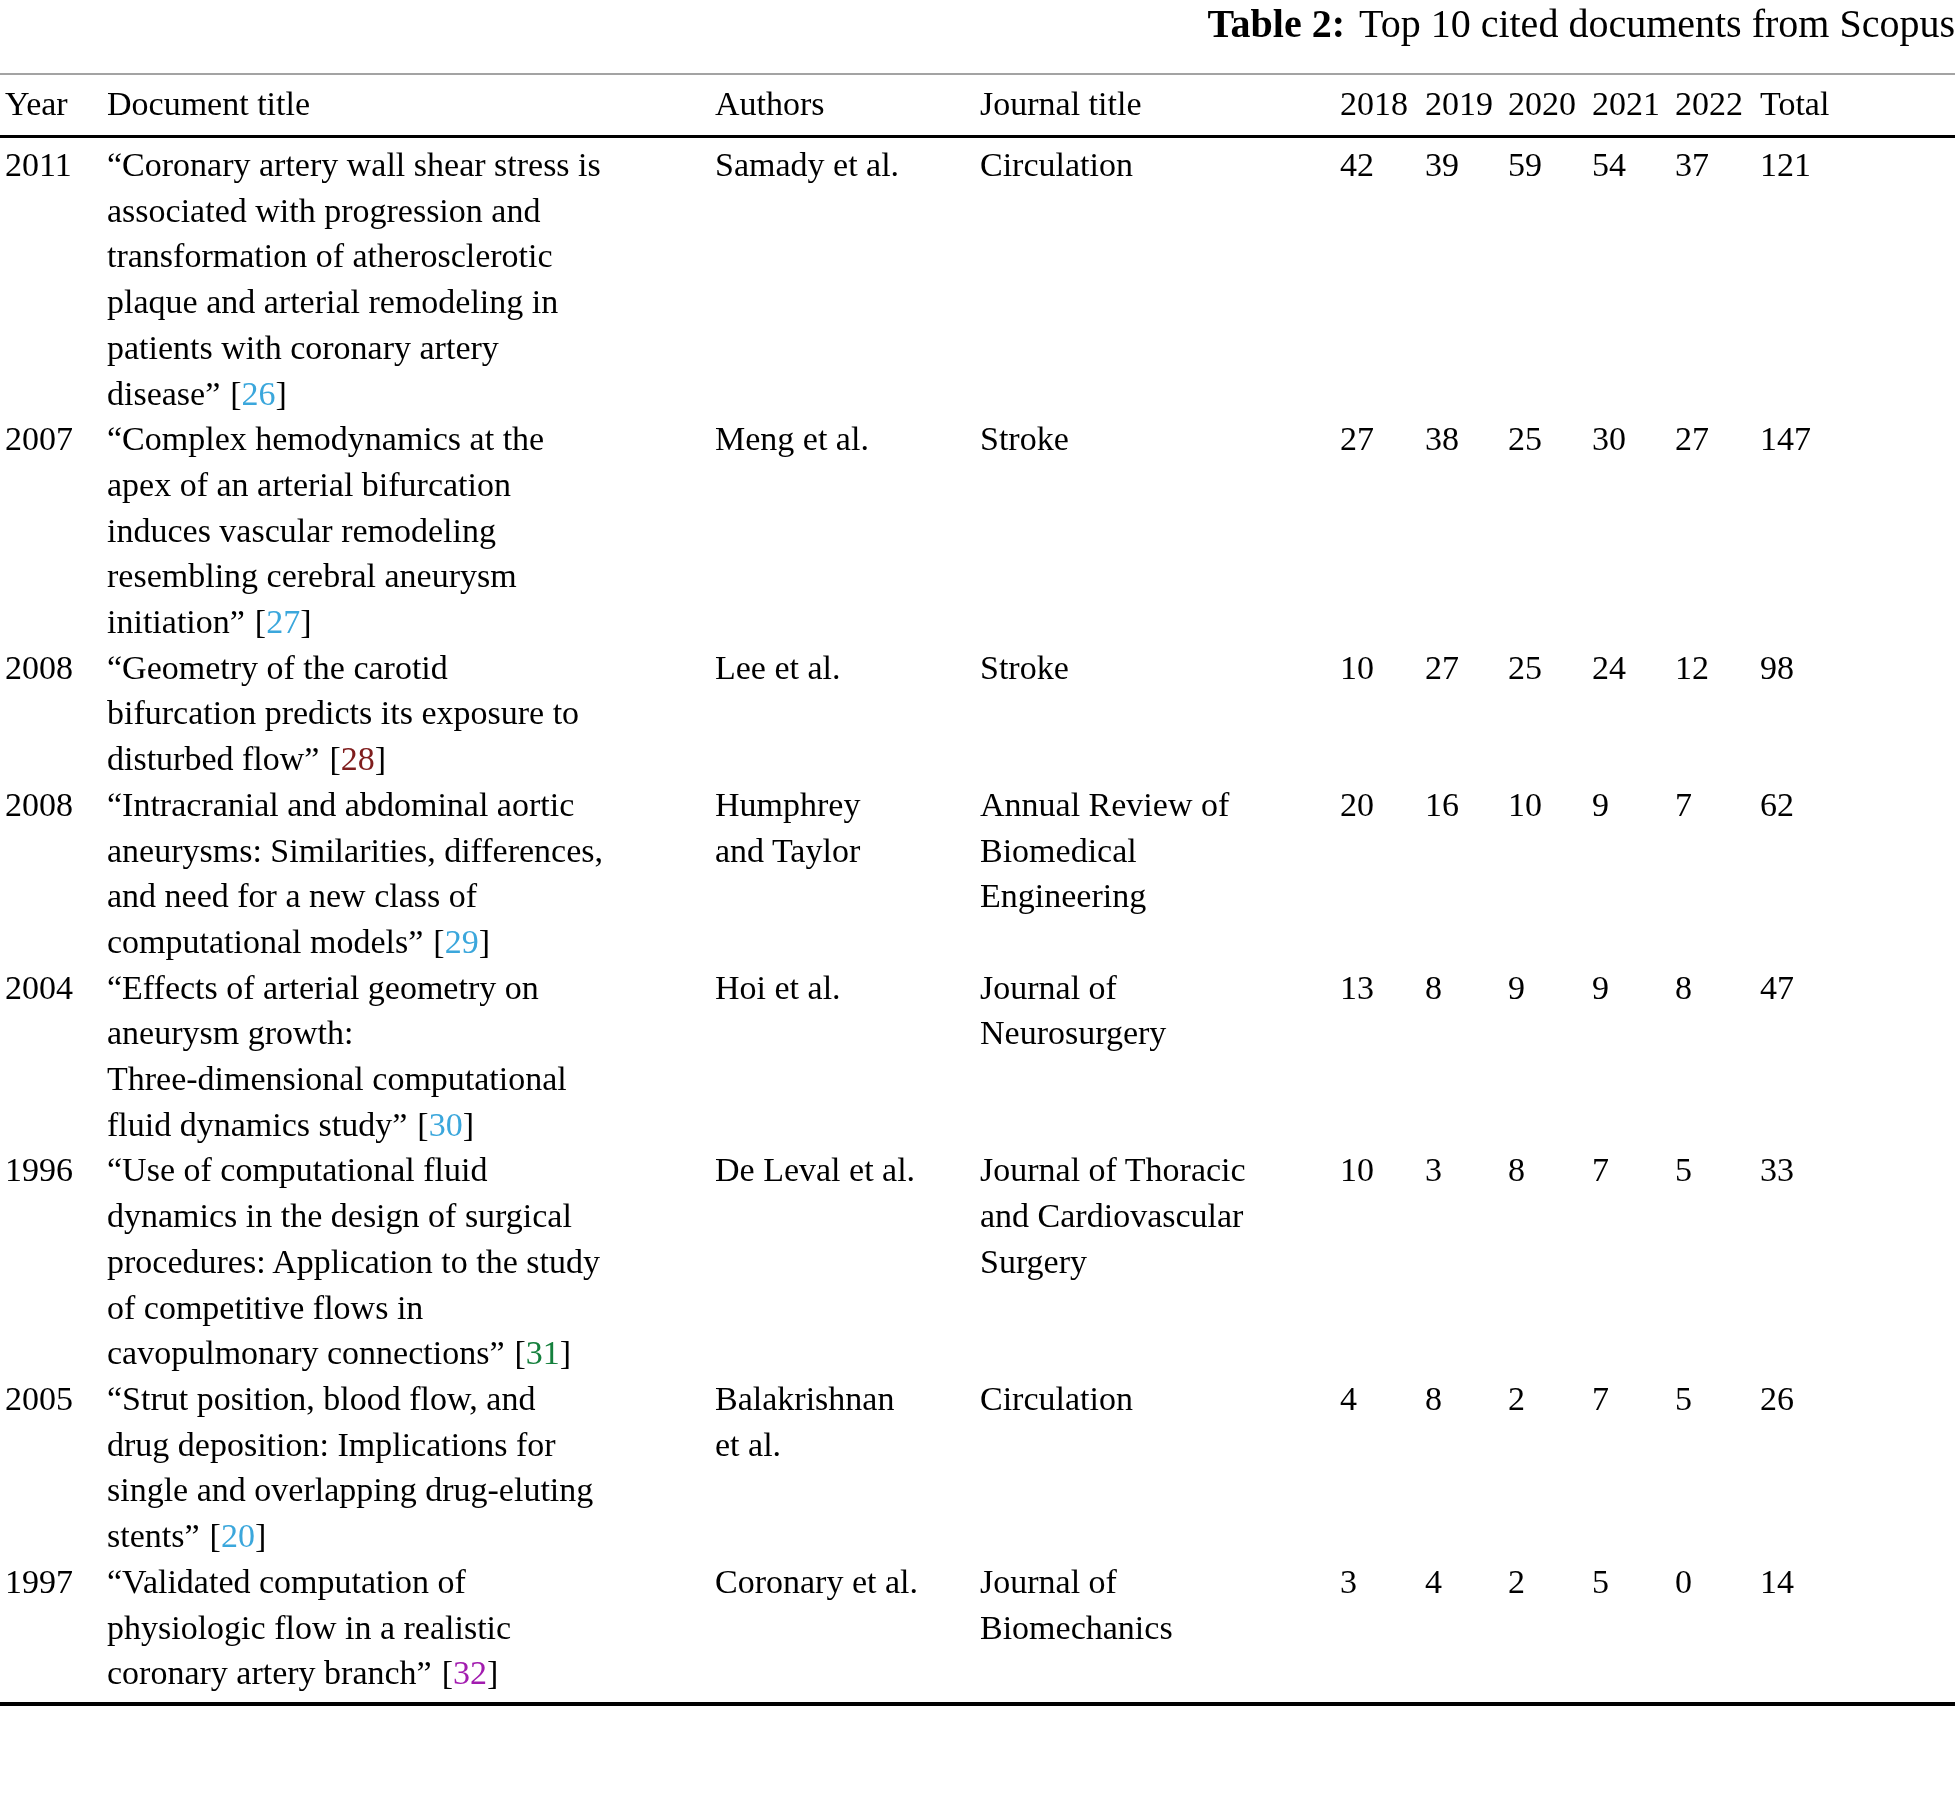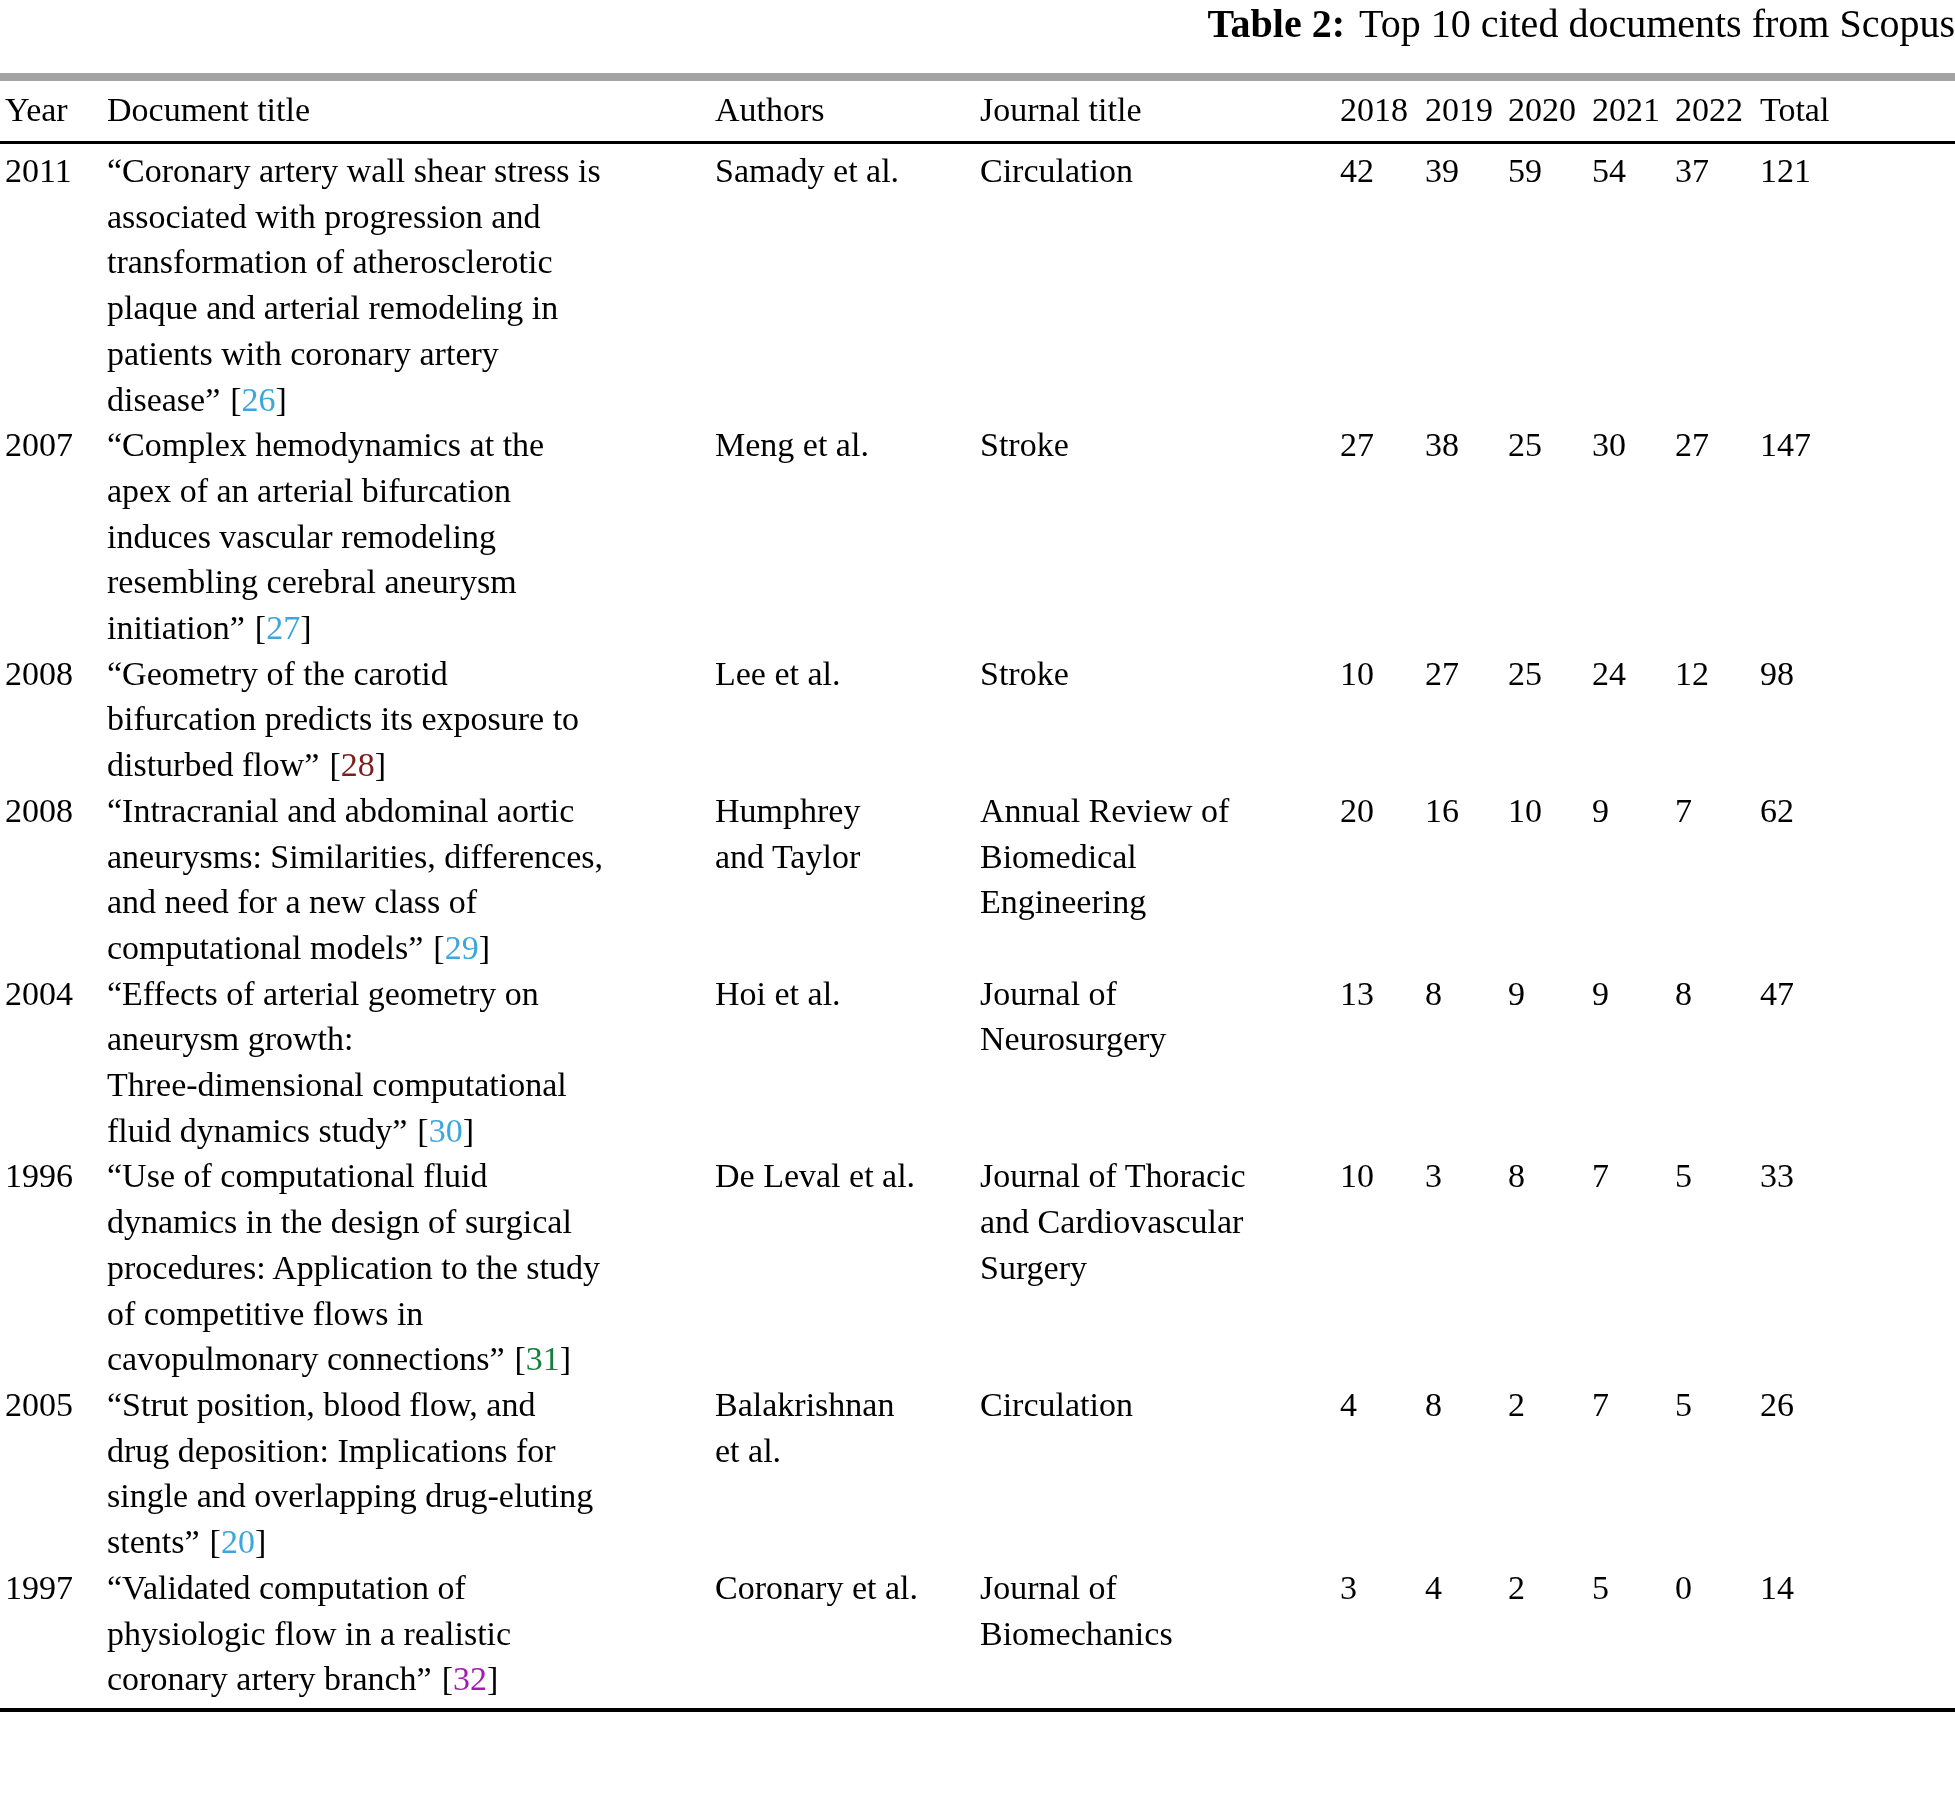--- a/index.html
+++ b/index.html
@@ -15,21 +15,21 @@
     text-align: right;
     font-size: 40px;
     line-height: 48px;
     margin-bottom: 25px;
   }
   .caption .lbl { font-weight: bold; margin-right: 14px; }
   table.scopus {
     width: 1955px;
     border-collapse: collapse;
     table-layout: fixed;
-    border-top: 8px solid #a3a3a3;
+    border-top: 2px solid #a3a3a3;
     border-bottom: 4px solid #000;
   }
   th {
     font-weight: normal;
     text-align: left;
     font-size: 34px;
     line-height: 40px;
     padding: 9px 0 11px 0;
     border-bottom: 3px solid #000;
     vertical-align: top;

